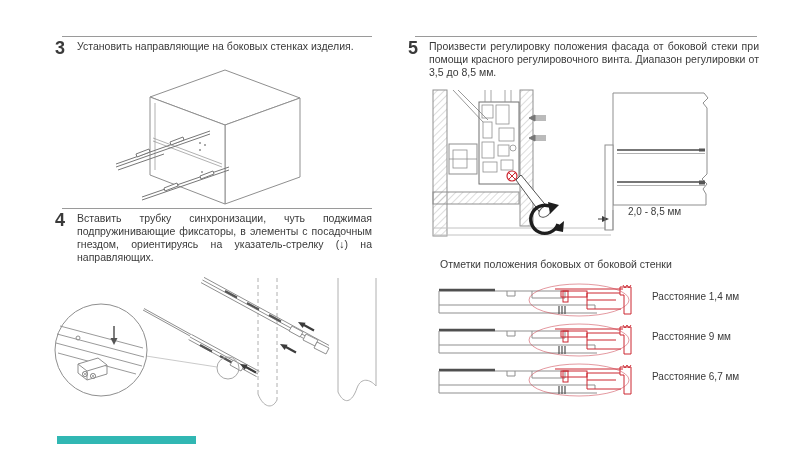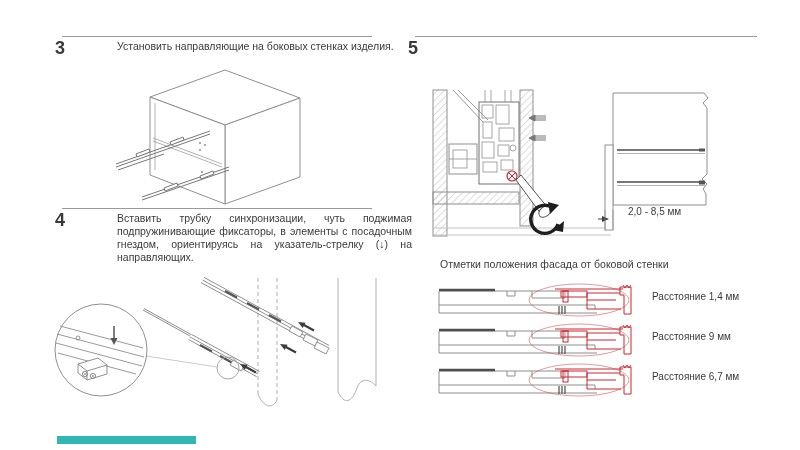--- a/index.html
+++ b/index.html
@@ -1,20 +1,20 @@
 <!DOCTYPE html>
 <html><head>
 <meta charset="utf-8">
 <style>
   html,body{margin:0;padding:0;background:#e8e8e8;}
   .page{position:relative;width:800px;height:450px;background:#ffffff;overflow:hidden;
         font-family:"Liberation Sans", sans-serif;color:#3a3a3a;}
   .rule{position:absolute;height:1px;background:#9a9a9a;}
   .stepnum{position:absolute;font-size:18px;font-weight:bold;color:#3a3a3a;line-height:1;}
-  .steptext{position:absolute;font-size:10.5px;line-height:13px;color:#3a3a3a;margin-left:40px;}
+  .steptext{position:absolute;font-size:10.5px;line-height:13px;color:#3a3a3a;}
   .just{text-align:justify;}
   .caption{position:absolute;font-size:10px;color:#3a3a3a;white-space:nowrap;}
   .sectitle{position:absolute;font-size:10.5px;color:#3a3a3a;white-space:nowrap;}
   .teal-bar{position:absolute;background:#31b7b3;}
   svg{position:absolute;display:block;}
 </style>
 </head>
 <body>
 
 <div class="page">
@@ -127,20 +127,21 @@
       <path d="M245,70.5 L256,76.5" stroke="#3c3c3c" stroke-width="2.2"></path>
       <polygon points="258,46 265.6,46.7 262.7,52"></polygon>
       <path d="M263,48.5 L274,54.5" stroke="#3c3c3c" stroke-width="2.2"></path>
       <polygon points="200,88 207.6,88.7 204.7,94"></polygon>
       <path d="M205,90.5 L216,96.5" stroke="#3c3c3c" stroke-width="2.2"></path>
     </g>
   </svg>
 
   <div class="rule" style="left:415px;top:36px;width:342px"></div>
   <div class="stepnum" style="left:408px;top:39px">5</div>
+  <div class="steptext just" style="left:429px;top:40px;width:330px">Произвести регулировку положения фасада от боковой стеки при помощи красного регулировочного винта. Диапазон регулировки от 3,5 до 8,5 мм.</div>
 
   <svg style="left:425px;top:88px" width="190" height="150" viewBox="0 0 190 150">
     <defs>
       <pattern id="hatch" width="5" height="5" patternTransform="rotate(45)" patternUnits="userSpaceOnUse">
         <line x1="0" y1="0" x2="0" y2="5" stroke="#bcbcbc" stroke-width="1"></line>
       </pattern>
     </defs>
     <g stroke="#8f8f8f" fill="none" stroke-width="1">
       <rect x="8" y="2" width="14" height="146" fill="url(#hatch)"></rect>
       <rect x="8" y="104" width="86" height="12" fill="url(#hatch)"></rect>
@@ -199,21 +200,21 @@
       <rect x="101" y="92.5" width="6" height="4" fill="#555" stroke="none"></rect>
     </g>
     <g>
       <path d="M0,131 H4" stroke="#3d3d3d" stroke-width="1"></path>
       <polygon points="4,128 11,131 4,134" fill="#3d3d3d"></polygon>
       <path d="M7,122 V142 M15,122 V142" stroke="#8f8f8f" stroke-width="0.7"></path>
     </g>
   </svg>
   <div class="caption" style="left:628px;top:206px">2,0 - 8,5 мм</div>
 
-  <div class="sectitle" style="left:440px;top:258px">Отметки положения фасада от боковой стенки</div>
+  <div class="sectitle" style="left:440px;top:258px">Отметки положения боковых от боковой стенки</div>
 
   <svg style="left:437px;top:283px" width="210" height="36" viewBox="0 0 210 36">
       <use href="#rowsym"></use>
     </svg>
   <div class="caption" style="left:652px;top:291px">Расстояние 1,4 мм</div>
 
   <svg style="left:437px;top:323px" width="210" height="36" viewBox="0 0 210 36">
       <use href="#rowsym"></use>
     </svg>
   <div class="caption" style="left:652px;top:331px">Расстояние 9 мм</div>

